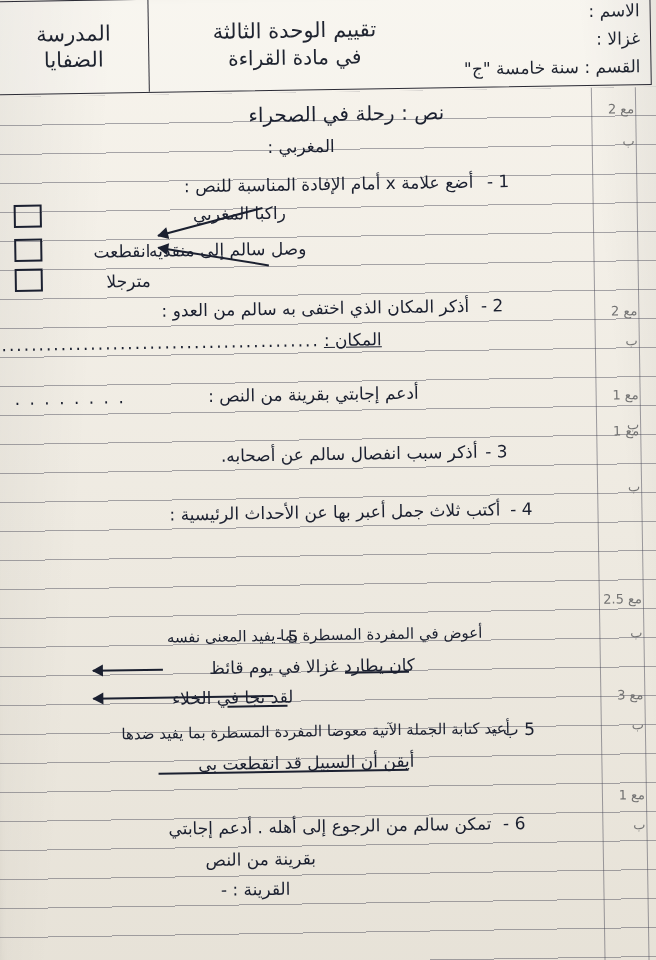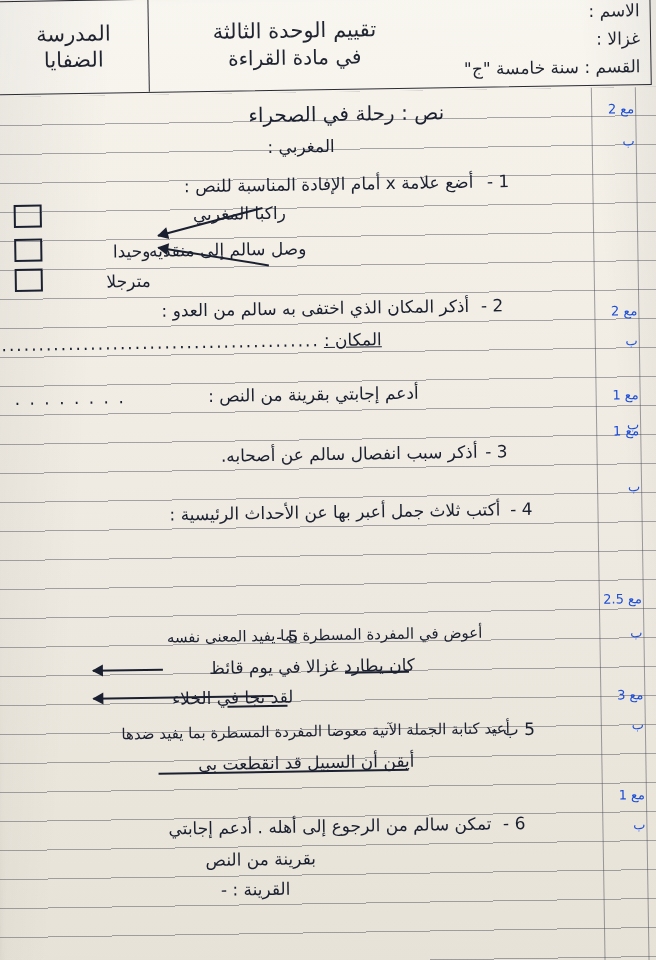--- a/index.html
+++ b/index.html
@@ -176,21 +176,21 @@
     color: #1b2030;
     font-size: 17px;
     letter-spacing: 2px;
     white-space: nowrap;
   }
   
   .mark {
     position: absolute;
     right: 0;
     font-size: 13px;
-    color: #1d4ed8;
+    color: #737373;
     direction: rtl;
     white-space: nowrap;
   }
   .marks-col {
     position: absolute;
     top: 104px;
     right: 36px;
     width: 46px;
     bottom: 8px;
   }
@@ -246,21 +246,21 @@
     <div class="body">
 
       <div class="line big" style="top:10px; right:140px;">نص : رحلة في الصحراء</div>
       <div class="line" style="top:44px; right:250px;">المغربي :</div>
 
       <div class="line" style="top:82px; right:76px;">1 -</div>
       <div class="line" style="top:82px; right:112px;">أضع علامة x أمام الإفادة المناسبة للنص :</div>
 
       <div class="line" style="top:110px; right:300px;">راكبا المغربي</div>
       <div class="line" style="top:146px; right:280px;">وصل سالم إلى منقذيه</div>
-      <div class="line" style="top:146px; right:436px;">وحيدا</div>
+      <div class="line" style="top:146px; right:436px;">انقطعت</div>
       <div class="line" style="top:176px; right:436px;">مترجلا</div>
 
       <div class="box" style="top:108px; left:16px;"></div>
       <div class="box" style="top:142px; left:16px;"></div>
       <div class="box" style="top:172px; left:16px;"></div>
 
       <div class="diag" style="top:140px; left:160px; width:108px; transform: rotate(-14deg);"></div>
       <div class="diag" style="top:152px; left:160px; width:112px; transform: rotate(10deg);"></div>
 
       <div class="line" style="top:206px; right:84px;">2 -</div>

